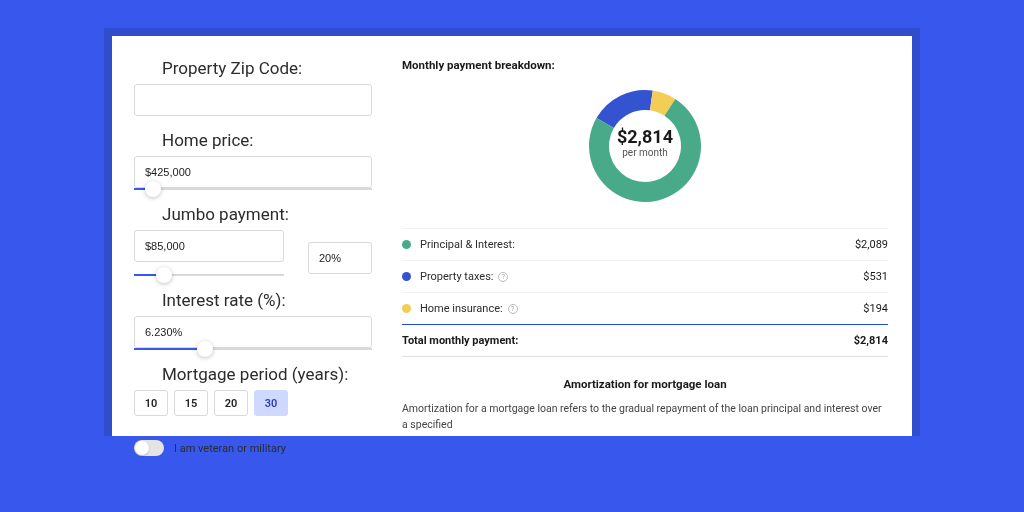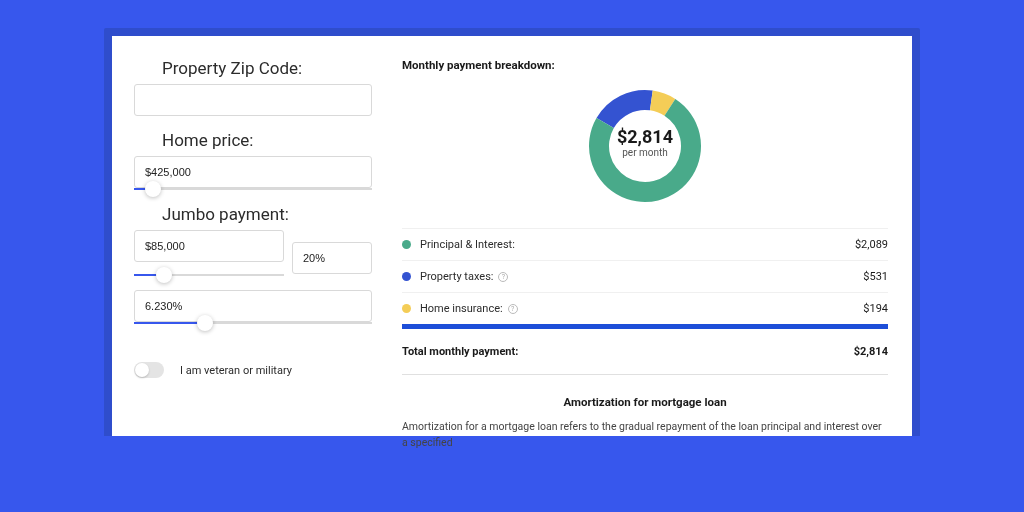--- a/index.html
+++ b/index.html
@@ -72,43 +72,43 @@
   background: #3757ed;
 }
 .slider-knob {
   position: absolute;
   top: -7px;
   width: 16px; height: 16px;
   background: #fff;
   border-radius: 50%;
   box-shadow: 0 1px 4px rgba(0,0,0,0.25);
 }
-.down-row { display: flex; gap: 8px; }
+.down-row { display: flex; gap: 24px; }
 .down-row .text-input:first-child { flex: 0 0 150px; }
 .down-row .text-input:last-child { flex: 1; margin-top: 12px; }
 .period-row { display: flex; gap: 6px; }
 .period-btn {
   width: 34px; height: 26px;
   border: 1px solid #d9d9d9;
   border-radius: 3px;
   font-size: 11px;
   color: #222;
   background: #fff;
   display: flex; align-items: center; justify-content: center;
   cursor: pointer;
   font-weight: 600;
 }
 .period-btn.active {
   background: #cfd9ff;
   color: #2a3db5;
   border-color: #cfd9ff;
 }
 .toggle-row {
-  display: flex; align-items: center; gap: 16px;
-  margin-top: 38px;
+  display: flex; align-items: center; gap: 10px;
+  margin-top: 24px;
 }
 .toggle {
   width: 30px; height: 16px;
   background: #e4e4e4;
   border-radius: 10px;
   position: relative;
 }
 .toggle-knob {
   width: 14px; height: 14px; background: #fff; border-radius: 50%;
   position: absolute; top: 1px; left: 1px;
@@ -132,22 +132,22 @@
 }
 .breakdown-row:first-of-type { border-top: 1px solid #f0f0f0; }
 .dot {
   width: 9px; height: 9px; border-radius: 50%;
   margin-right: 9px; flex-shrink: 0;
 }
 .row-label { color: #2c2c2c; flex: 1; display: flex; align-items: center; gap: 5px; }
 .row-value { color: #1a1a1a; }
 .total-row {
   display: flex; align-items: flex-end;
-  padding: 16px 0;
-  border-top: 5px solid #1d4ed8;
+  padding: 9px 0;
+  border-top: 1px solid #1d4ed8;
   border-bottom: 1px solid #e0e0e0;
   font-size: 11px;
   font-weight: 700;
 }
 .total-row .row-label { color: #1a1a1a; }
 .info-icon {
   width: 10px; height: 10px; border: 1px solid #bbb; border-radius: 50%;
   display: inline-flex; align-items: center; justify-content: center;
   font-size: 7px; color: #aaa;
 }
@@ -190,27 +190,37 @@
             <input class="text-input" value="$85,000" style="">
             <input class="text-input" value="20%" style="">
           </div>
           <div class="slider-track" style="width:150px">
             <div class="slider-fill" id="dp-fill" style="width: 20%;"></div>
             <div class="slider-knob" id="dp-knob" style="left: calc(20% - 8px);"></div>
           </div>
         </div>
 
         <div class="field-block">
+          <div class="field-label">Interest rate (%):</div>
           <input class="text-input" value="6.230%" style="">
           <div class="slider-track">
             <div class="slider-fill" id="rt-fill" style="width: 30%;"></div>
             <div class="slider-knob" id="rt-knob" style="left: calc(30% - 8px);"></div>
           </div>
         </div>
 
+        <div class="field-block" style="margin-bottom:6px">
+          <div class="field-label">Mortgage period (years):</div>
+          <div class="period-row" id="period-row">
+              <div class="period-btn">10</div>
+              <div class="period-btn">15</div>
+              <div class="period-btn">20</div>
+              <div class="period-btn active">30</div>
+            </div>
+        </div>
 
         <div class="toggle-row">
           <div class="toggle">
             <div class="toggle-knob"></div>
           </div>
           <div class="toggle-label">I am veteran or military</div>
         </div>
 
       </div>
 

